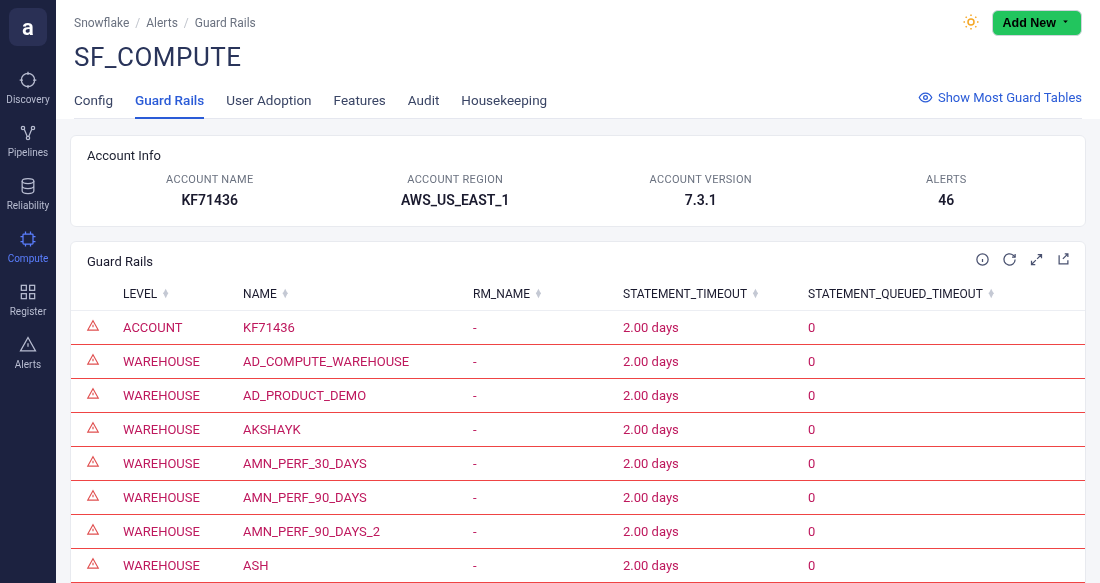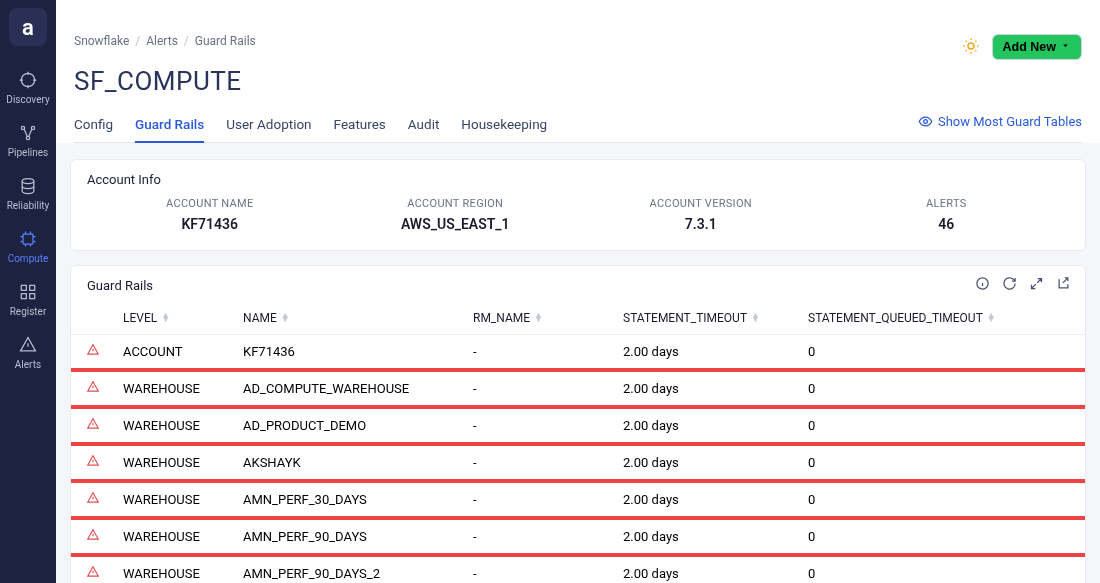--- a/index.html
+++ b/index.html
@@ -9,21 +9,21 @@
   .sidebar { width: 56px; background: #1c2240; color: #b8bdd1; display: flex; flex-direction: column; align-items: center; padding-top: 8px; flex-shrink: 0; }
   .logo { width: 38px; height: 38px; background: #2a3055; border-radius: 8px; display: flex; align-items: center; justify-content: center; color: #fff; font-size: 22px; font-weight: 600; margin-bottom: 14px; }
   .nav-item { width: 40px; display: flex; flex-direction: column; align-items: center; padding: 10px 0 8px; cursor: pointer; font-size: 10px; color: #b8bdd1; }
   .nav-item.active { color: #5b7fff; }
   .nav-item .icon { width: 20px; height: 20px; margin-bottom: 4px; display: flex; align-items: center; justify-content: center; }
   .nav-item svg { width: 20px; height: 20px; stroke: currentColor; fill: none; stroke-width: 1.5; }
   
   
   .main { flex: 1; background: #f5f6f9; display: flex; flex-direction: column; overflow: hidden; }
   .topbar { background: #fff; padding: 10px 18px 0; }
-  .top-row { display: flex; justify-content: space-between; align-items: flex-start; margin-top: 24px; }
+  .top-row { display: flex; justify-content: space-between; align-items: center; }
   .crumbs { font-size: 12px; color: #6b7280; display: flex; gap: 6px; }
   .crumbs .sep { color: #c0c4cc; }
   .top-actions { display: flex; align-items: center; gap: 12px; }
   .sun-icon { color: #f5a623; }
   .add-btn { border: 1px solid #d0d4dc; border-radius: 6px; background: #22c55e; padding: 5px 10px; font-size: 12.5px; font-weight: 600; display: flex; align-items: center; gap: 4px; cursor: pointer; }
   .page-title { font-size: 26px; font-weight: 400; color: #29345a; margin-top: 6px; letter-spacing: 0.5px; }
   .tabs { display: flex; align-items: center; gap: 22px; margin-top: 14px; border-bottom: 1px solid #e5e7ef; }
   .tab { padding: 6px 0 10px; color: #3a4565; font-size: 13.5px; cursor: pointer; position: relative; }
   .tab.active { color: #2a5bd7; font-weight: 500; }
   .tab.active::after { content: ""; position: absolute; left: 0; right: 0; bottom: -1px; height: 2px; background: #2a5bd7; }
@@ -38,21 +38,21 @@
   .info-value { font-size: 14px; font-weight: 600; color: #1a1a2e; }
   
   .table-card { background: #fff; border: 1px solid #e8eaef; border-radius: 6px; }
   .table-head { display: flex; justify-content: space-between; align-items: center; padding: 10px 14px 8px 16px; }
   .table-head .title { font-size: 13px; }
   .table-actions { display: flex; gap: 12px; color: #4a5270; }
   .table-actions .ico { cursor: pointer; }
   table { width: 100%; border-collapse: collapse; table-layout: fixed; }
   thead th { text-align: left; font-size: 12px; font-weight: 400; color: #1a1a2e; padding: 9px 8px; border-bottom: 1px solid #eceef3; white-space: nowrap; }
   thead th .sort { color: #c5c9d4; font-size: 9px; margin-left: 4px; display: inline-block; line-height: 0.5; }
-  tbody td { font-size: 13px; padding: 8px; border-bottom: 4px solid #ef4444; color: #000000; white-space: nowrap; overflow: hidden; text-overflow: ellipsis; }
+  tbody td { font-size: 13px; padding: 8px; border-bottom: 1px solid #ef4444; color: #be185d; white-space: nowrap; overflow: hidden; text-overflow: ellipsis; }
   .warn { color: #e04f4f; }
   .col-icon { width: 44px; text-align: center; }
   .col-level { width: 120px; }
   .col-name { width: 230px; }
   .col-rm { width: 150px; }
   .col-stmt { width: 185px; }
   .col-queued { width: auto; }
 </style>
 </head>
 <body>

